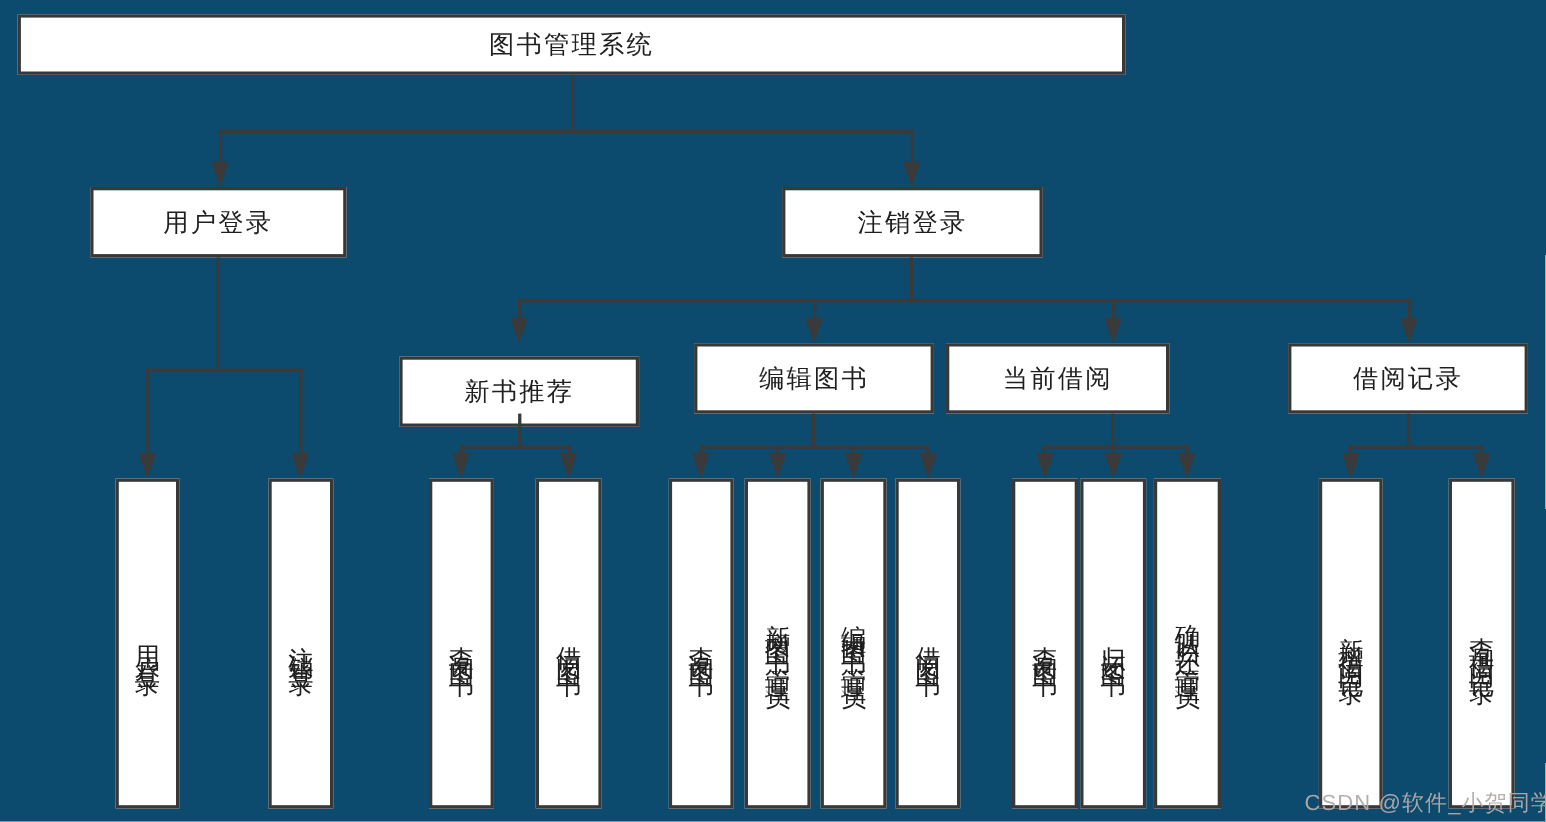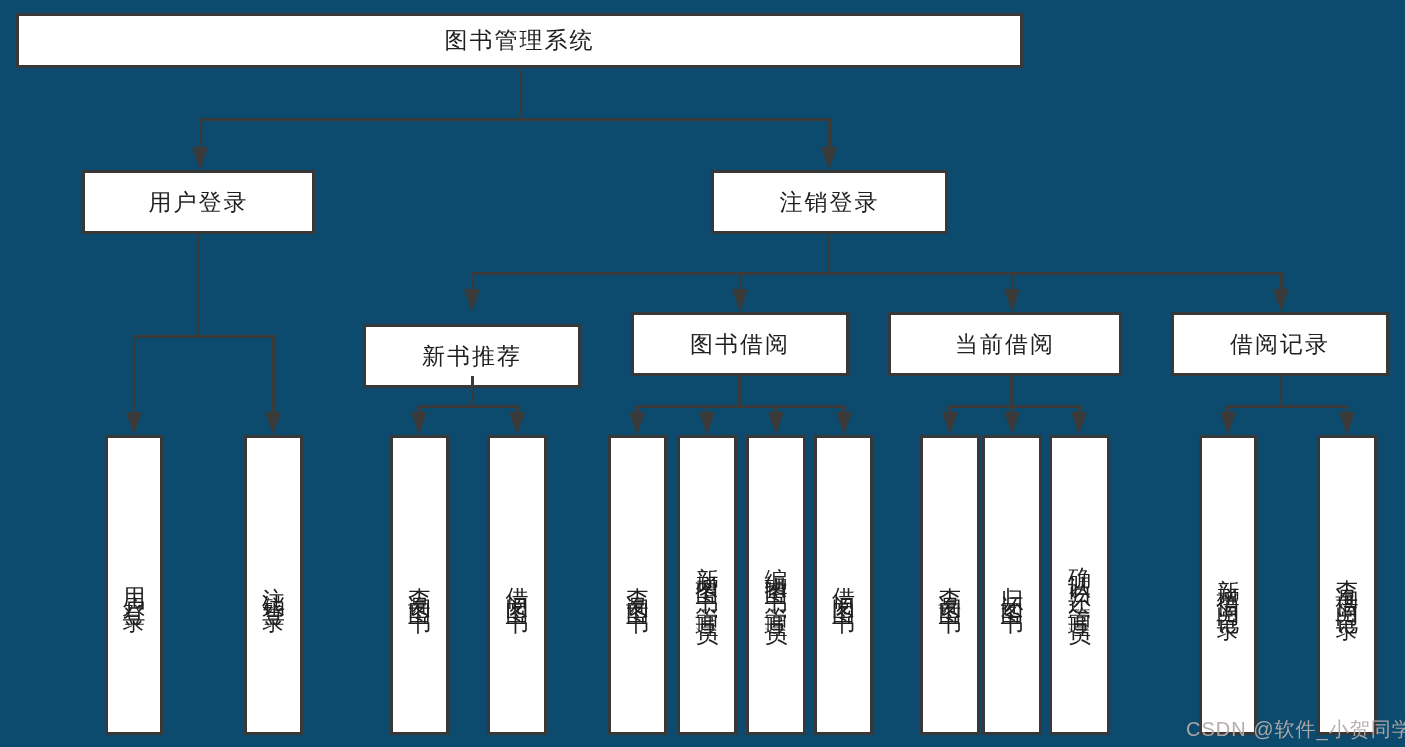--- a/index.html
+++ b/index.html
@@ -69,23 +69,23 @@
     <span>用户登录</span>
   </div>
   <div class="node" style="left:711px; top:170px; width:237px; height:64px;">
     <span>注销登录</span>
   </div>
 
   <div class="node" style="left:363px; top:324px; width:218px; height:64px;text-align:right;">
     <span>新书推荐</span>
   </div>
   <div class="node" style="left:631px; top:312px; width:218px; height:64px;">
-    <span>图书借阅</span>
+    <span>编辑图书</span>
   </div>
-  <div class="node" style="left:888px; top:312px; width:234px; height:64px;">
+  <div class="node" style="left:860px; top:312px; width:203px; height:64px;">
     <span>当前借阅</span>
   </div>
   <div class="node" style="left:1171px; top:312px; width:218px; height:64px;">
     <span>借阅记录</span>
   </div>
 
   <div class="node leaf" style="left:105px; width:58px;">
     <span class="vtext">用户登录</span>
   </div>
   <div class="node leaf" style="left:244px; width:59px;">

